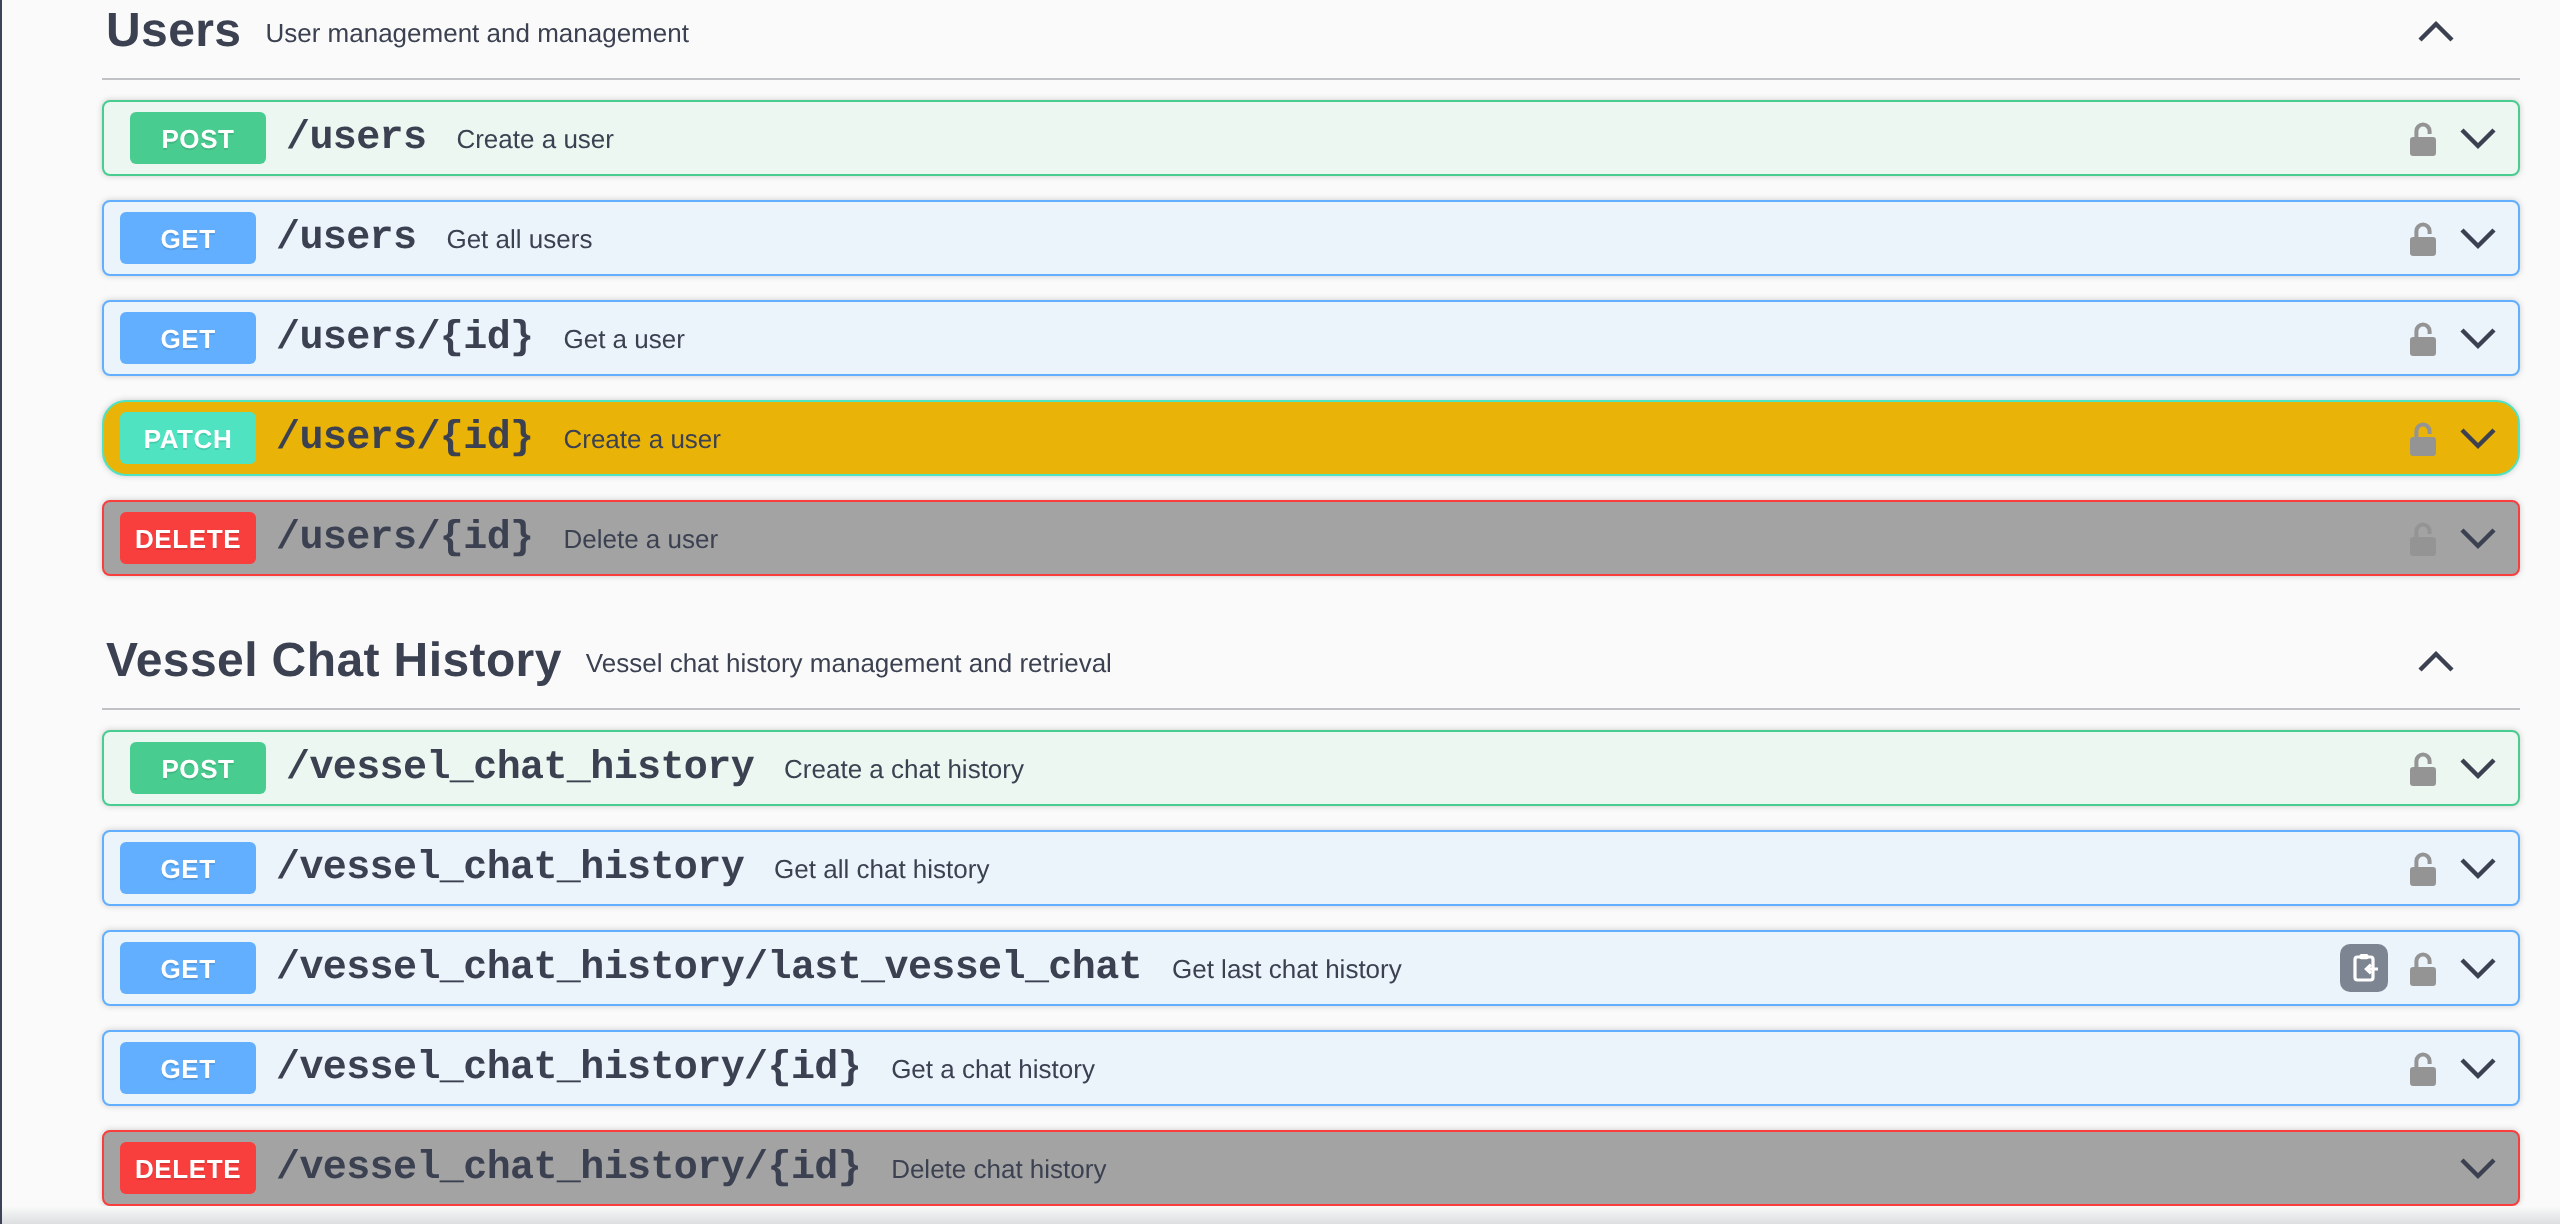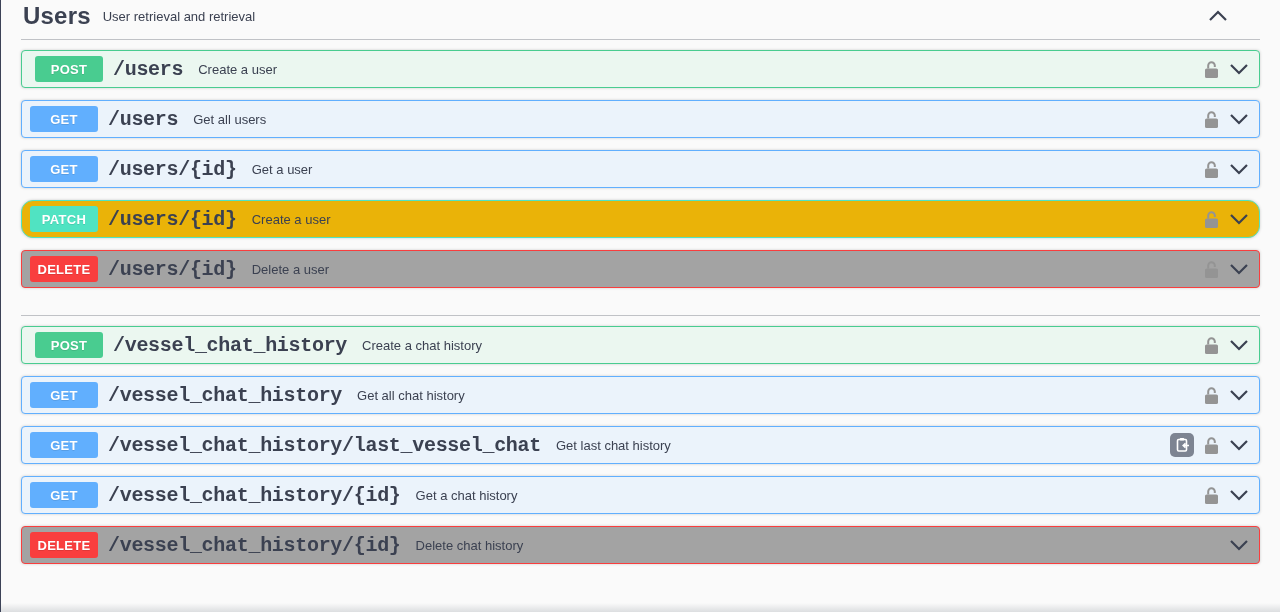--- a/index.html
+++ b/index.html
@@ -4,21 +4,21 @@
 <style>
   * { margin: 0; padding: 0; box-sizing: border-box; }
   html, body { width: 1280px; height: 612px; overflow: hidden; }
   body {
     font-family: "Liberation Sans", sans-serif;
     background: #fafafa;
     color: #3b4151;
     position: relative;
     border-left: 1px solid #3c4257;
   }
-  .wrap { padding: 0 20px; }
+  .wrap { padding: 0 20px; margin-left: 30px; }
 
   
   .section-head {
     display: flex;
     align-items: center;
     padding: 2px 0 0 2px;
     cursor: pointer;
   }
   .section-title {
     font-size: 24px;
@@ -150,21 +150,21 @@
       <path d="M15 8.5 H9.5 M11.5 6.3 L9.2 8.5 L11.5 10.7" fill="none" stroke="#ffffff" stroke-width="1.6"></path>
     </g>
   </defs>
 </svg>
 
 <div class="wrap">
 
   <div class="section">
     <div class="section-head">
       <span class="section-title">Users</span>
-      <span class="section-subtitle">User retrieval and retrieval</span>
+      <span class="section-subtitle">User management and management</span>
       <span class="section-chevron">
         <svg width="20" height="14" viewBox="0 0 20 14">
             <use href="#icon-chevron-up"></use>
           </svg>
       </span>
     </div>
     <hr class="section-divider">
 
     <div class="rows">
 
@@ -255,20 +255,29 @@
                 <use href="#icon-chevron-down"></use>
               </svg>
           </span>
         </span>
       </div>
 
     </div>
   </div>
 
   <div class="section">
+    <div class="section-head">
+      <span class="section-title">Vessel Chat History</span>
+      <span class="section-subtitle">Vessel chat history management and retrieval</span>
+      <span class="section-chevron">
+        <svg width="20" height="14" viewBox="0 0 20 14">
+            <use href="#icon-chevron-up"></use>
+          </svg>
+      </span>
+    </div>
     <hr class="section-divider">
 
     <div class="rows">
 
       <div class="opblock post">
         <span class="method-badge">POST</span>
         <span class="op-path">/vessel_chat_history</span>
         <span class="op-desc">Create a chat history</span>
         <span class="op-right">
           <button class="lock-btn">

